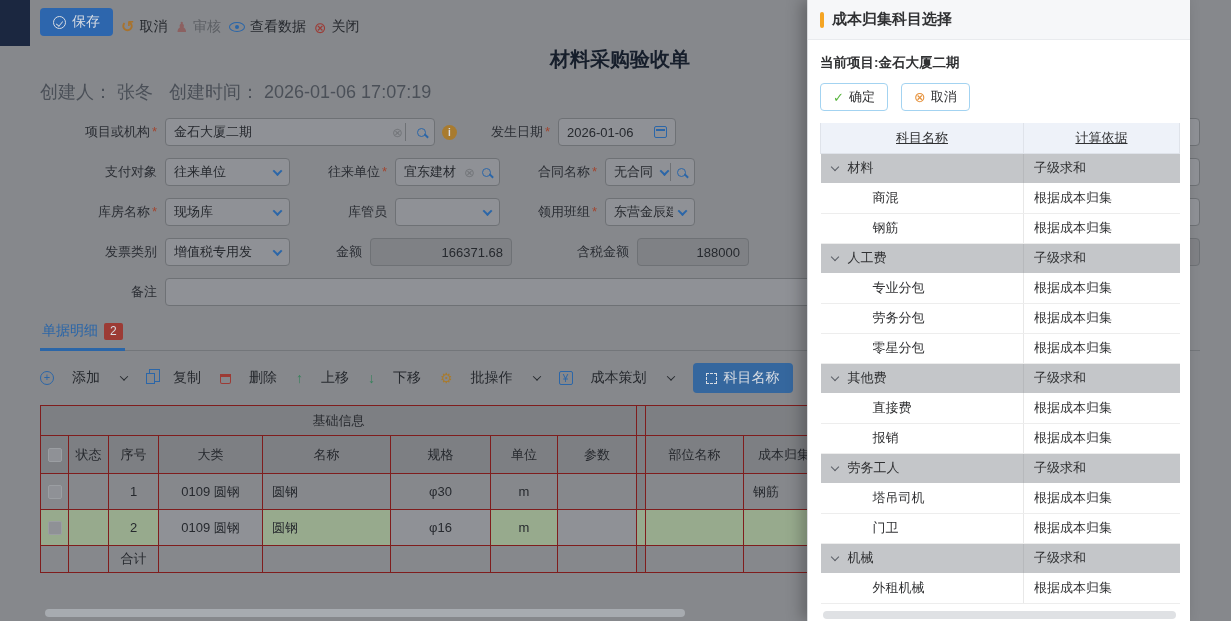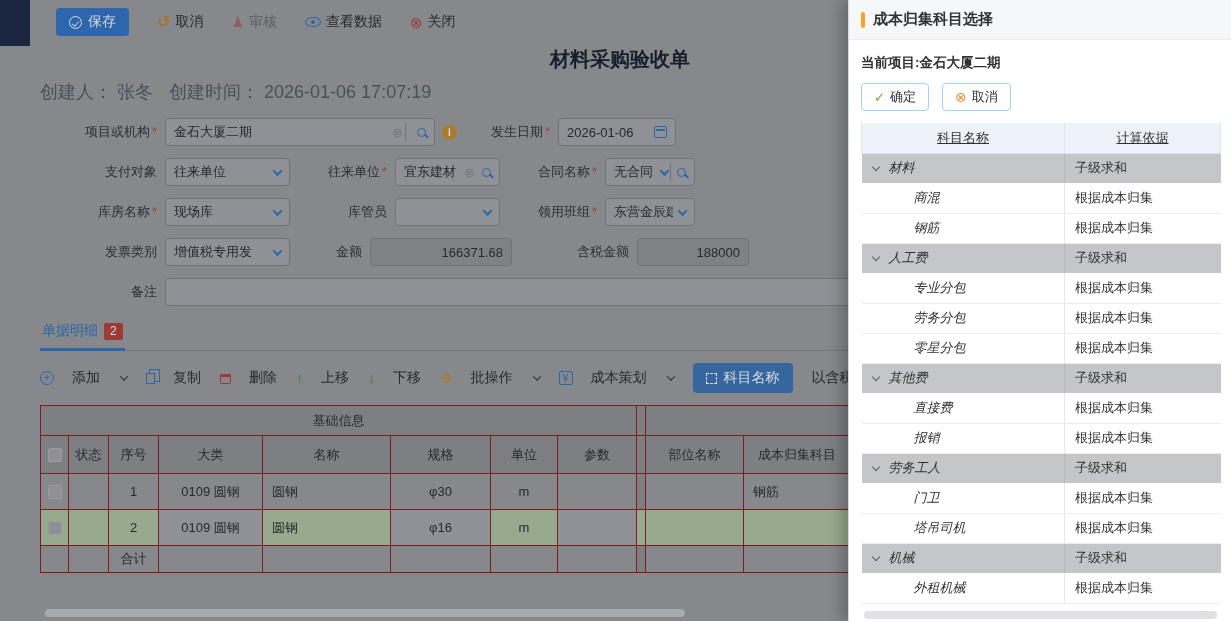--- a/index.html
+++ b/index.html
@@ -3,21 +3,21 @@
 <meta charset="utf-8">
 <style>
   * { margin:0; padding:0; box-sizing:border-box; }
   html,body { width:1231px; height:621px; overflow:hidden; }
   body { font-family:"Liberation Sans","DejaVu Sans",sans-serif; background:#86888c; position:relative; }
 
   
   .page { position:absolute; inset:0; padding-left:40px; color:#26292e; }
   .navy-corner { position:absolute; left:0; top:0; width:30px; height:46px; background:#1b2740; }
 
-  .top-toolbar { display:flex; align-items:center; gap:28px; height:28px; margin-top:8px; font-size:14px;margin-left:16px; }
+  .top-toolbar { display:flex; align-items:flex-end; gap:8px; height:28px; margin-top:8px; font-size:14px; }
   .btn-save { display:flex; align-items:center; gap:6px; height:28px; padding:0 13px; background:#2d66ad; color:#d9dde3; border-radius:4px; font-size:14px; }
   .tbar-item { display:flex; align-items:center; gap:5px; cursor:default; }
   .tbar-item.disabled { color:#5d6065; }
 
   .ic-circle-check { width:13px; height:13px; border:1.5px solid #d9dde3; border-radius:50%; position:relative; }
   .ic-circle-check::before { content:''; position:absolute; left:3px; top:2px; width:4px; height:7px; border-right:1.5px solid #d9dde3; border-bottom:1.5px solid #d9dde3; transform:rotate(40deg) scale(.8); }
   .ic-undo { color:#a8732e; font-size:16px; line-height:1; font-weight:bold; }
   .ic-stamp { color:#8c6161; font-size:14px; line-height:1; }
   .ic-eye { width:16px; height:10px; border:1.5px solid #2b66a8; border-radius:50%; position:relative; }
   .ic-eye::after { content:''; position:absolute; left:50%; top:50%; width:4px; height:4px; margin:-2px 0 0 -2px; background:#2b66a8; border-radius:50%; }
@@ -79,38 +79,38 @@
   .dtable tr.chead td { height:38px; background:#7d7f83; }
   .dtable td.splitcol { background:#7d7f83; padding:0; }
   .dtable td.ta-l { text-align:left; padding-left:9px; }
   .dtable tr.sel td { background:#97aa8d; }
   .dtable tr.sel td.edit { background:#8f9196; }
   .dtable tr.foot td { height:27px; }
   .cb { display:inline-block; width:14px; height:14px; border:1px solid #9b9ea2; background:#8f9196; border-radius:2px; vertical-align:middle; }
   .hscroll { position:absolute; left:45px; bottom:4px; width:640px; height:8px; border-radius:4px; background:#a7abb0; }
 
   
-  .drawer { position:absolute; left:848px; top:0; width:383px; height:621px; background:#fff; border-left:1px solid #d8dadd; box-shadow:-6px 0 14px rgba(0,0,0,.25); color:#303133; z-index:10; }
+  .drawer { position:absolute; left:807px; top:0; width:383px; height:621px; background:#fff; border-left:1px solid #d8dadd; box-shadow:-6px 0 14px rgba(0,0,0,.25); color:#303133; z-index:10; }
   .d-header { height:40px; background:#f6f7f9; border-bottom:1px solid #e9ebee; display:flex; align-items:center; gap:8px; padding:0 12px; }
   .d-obar { width:4px; height:16px; border-radius:2px; background:#f5a524; }
   .d-title { font-size:15px; font-weight:600; color:#303133; }
   .d-body { padding:10px 12px 0 12px; }
   .d-project { font-size:13.5px; font-weight:bold; margin:4px 0 11px; }
   .d-btns { display:flex; gap:13px; margin-bottom:12px; }
   .d-btn { display:flex; align-items:center; gap:5px; border:1px solid #a3d3f1; border-radius:4px; background:#fff; padding:4px 12px; font-size:13px; color:#303133; }
   .ic-ok { color:#58b53e; font-weight:bold; font-size:13px; line-height:1; }
   .ic-ocx { color:#e6923c; font-size:14px; line-height:1; }
   .d-table { width:359px; border-collapse:collapse; table-layout:fixed; font-size:13px; }
   .d-table td { height:30px; overflow:hidden; white-space:nowrap; }
   .d-table tr.hd td { background:#eef2f9; text-align:center; border:1px solid #dfe3ea; border-top:none; color:#303133;text-decoration:underline; }
   .d-table tr.group td { background:#c4c6c9; }
   .d-table tr.group td.c2 { border-left:1px solid #b7b9bc; }
   .d-table tr.child td { background:#fff; border-bottom:1px solid #ededed; }
   .d-table tr.child td.c2 { border-left:1px solid #e8e8e8; }
-  .d-table td.c1 { padding-left:11px;font-style:italic; }
+  .d-table td.c1 { padding-left:11px; }
   .d-table tr.child td.c1 { padding-left:36px; }
   .d-table td.c2 { padding-left:10px; }
   .tree-chev { display:inline-block; width:6px; height:6px; border-right:1.5px solid #5a5e66; border-bottom:1.5px solid #5a5e66; transform:rotate(45deg); margin:0 10px 2px 0; }
   .d-table tr.child .tree-chev { visibility:hidden; }
   .d-hscroll { margin:7px auto 0 auto; width:353px; height:8px; border-radius:4px; background:#dfe1e4; }
 </style>
 </head>
 <body>
 
 <div class="navy-corner"></div>
@@ -440,25 +440,25 @@
   </tr>
           <tr class="child">
     <td class="c1"><span class="tree-chev"></span><span class="nm">报销</span></td>
     <td class="c2"><span class="bs">根据成本归集</span></td>
   </tr>
           <tr class="group">
     <td class="c1"><span class="tree-chev"></span><span class="nm">劳务工人</span></td>
     <td class="c2"><span class="bs">子级求和</span></td>
   </tr>
           <tr class="child">
+    <td class="c1"><span class="tree-chev"></span><span class="nm">塔吊司机</span></td>
+    <td class="c2"><span class="bs">根据成本归集</span></td>
+  </tr>
+          <tr class="child">
     <td class="c1"><span class="tree-chev"></span><span class="nm">门卫</span></td>
-    <td class="c2"><span class="bs">根据成本归集</span></td>
-  </tr>
-          <tr class="child">
-    <td class="c1"><span class="tree-chev"></span><span class="nm">塔吊司机</span></td>
     <td class="c2"><span class="bs">根据成本归集</span></td>
   </tr>
           <tr class="group">
     <td class="c1"><span class="tree-chev"></span><span class="nm">机械</span></td>
     <td class="c2"><span class="bs">子级求和</span></td>
   </tr>
           <tr class="child">
     <td class="c1"><span class="tree-chev"></span><span class="nm">外租机械</span></td>
     <td class="c2"><span class="bs">根据成本归集</span></td>
   </tr>

